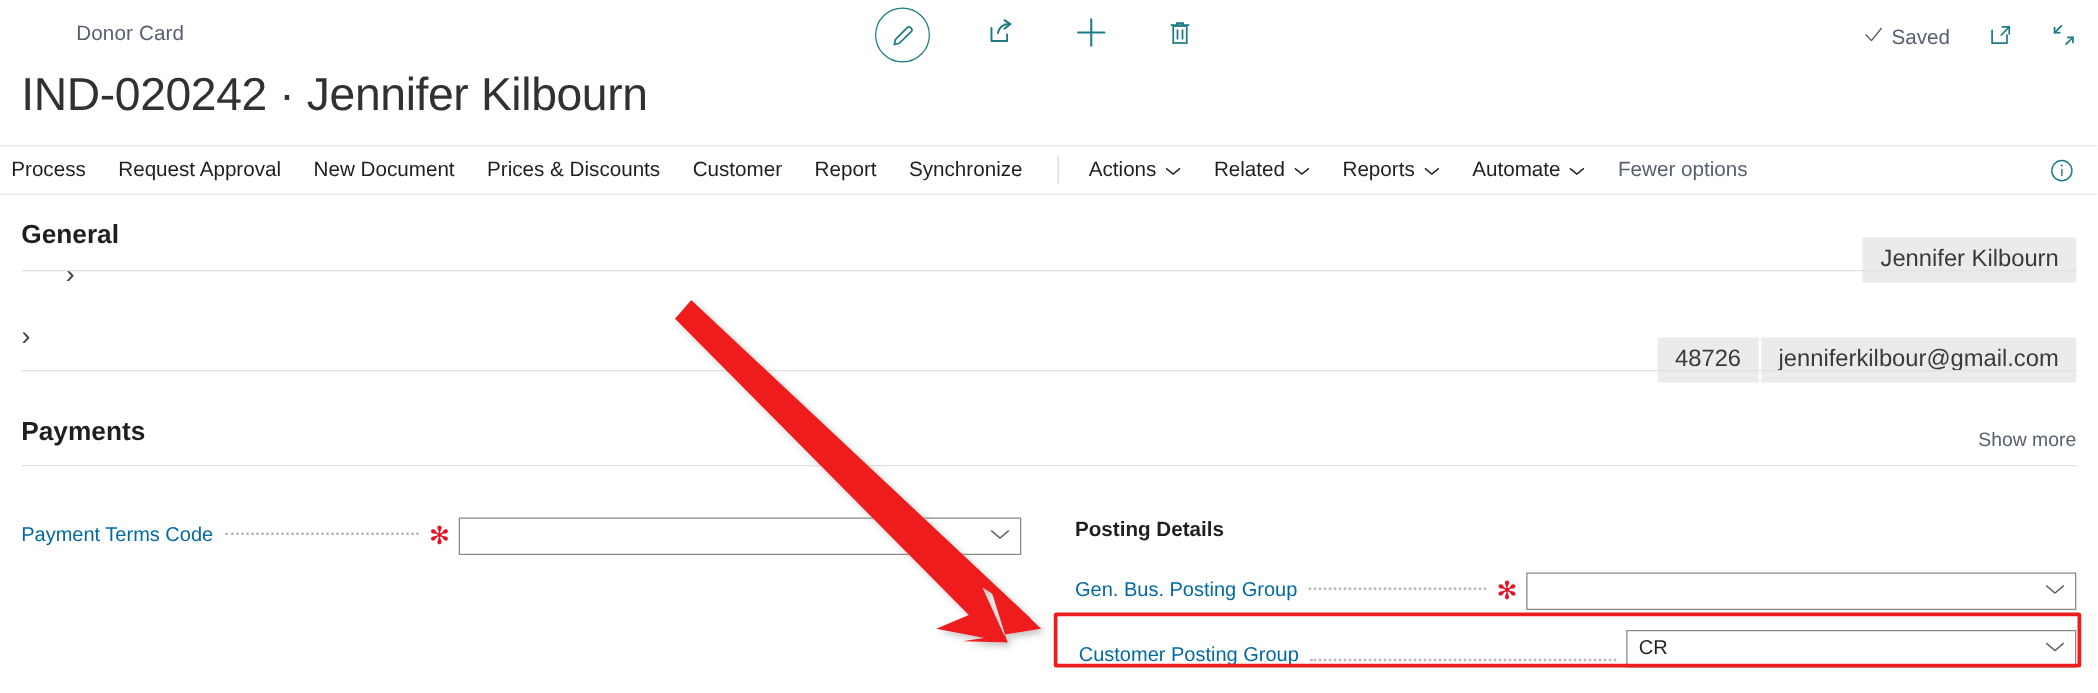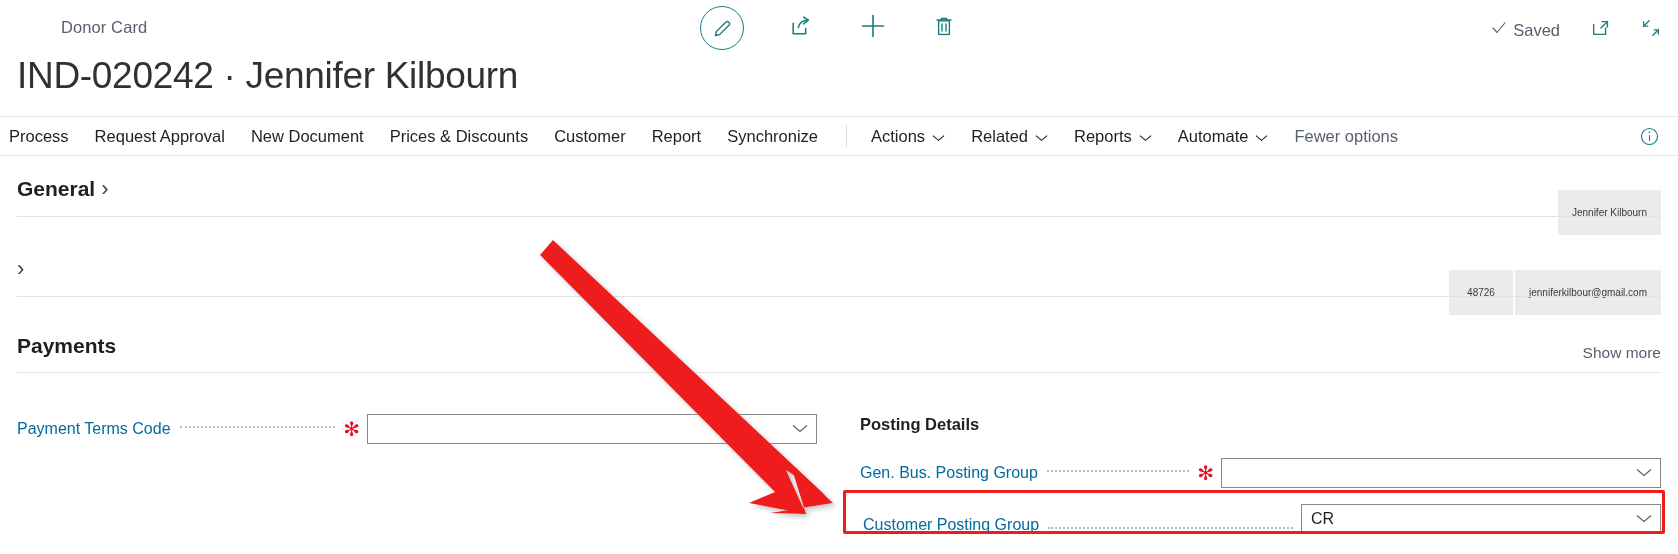--- a/index.html
+++ b/index.html
@@ -73,22 +73,22 @@
     font-size:21px; color:#201f1e; font-weight:600;
     display:flex; align-items:center; gap:6px; cursor:pointer;
     white-space:nowrap;
   }
   .section-head .caret { font-weight:300; font-size:22px; color:#444; }
   .hr {
     position:absolute; left:17px; width:1644px; height:1px; background:#e1e1e1;
   }
   .badge-row { position:absolute; display:flex; gap:2px; }
   .badge {
-    background:#ebebeb; color:#3b3a39; font-size:10px;
-    padding:17px 14px; white-space:nowrap;
+    background:#ebebeb; color:#3b3a39; font-size:19px;
+    padding:7px 14px; white-space:nowrap;
   }
   .badge.num { min-width:64px; text-align:center; }
 
   .show-more {
     position:absolute; right:17px; font-size:15.5px; color:#57606f; cursor:pointer;
   }
 
   
   .field { position:absolute; display:flex; align-items:center; }
   .flabel {
@@ -261,21 +261,21 @@
 
     <span class="info-icon">
       <svg width="21" height="21" viewBox="0 0 24 24" fill="none" stroke="#1b7d83" stroke-width="1.3">
         <circle cx="12" cy="12" r="9.2"></circle>
         <line x1="12" y1="10.5" x2="12" y2="17"></line>
         <circle cx="12" cy="7.3" r="0.95" fill="#1b7d83" stroke="none"></circle>
       </svg>
     </span>
   </div>
 
-  <div class="section-head" style="top:176px;">
+  <div class="section-head" style="top:176px;flex-direction:column;">
     <span>General</span>
     <span class="caret">›</span>
   </div>
   <div class="badge-row" style="top:190px; right:17px;">
     <span class="badge">Jennifer Kilbourn</span>
   </div>
   <div class="hr" style="top:216px;"></div>
 
   <div class="section-head" style="top:256px;">
     <span class="caret">›</span>

